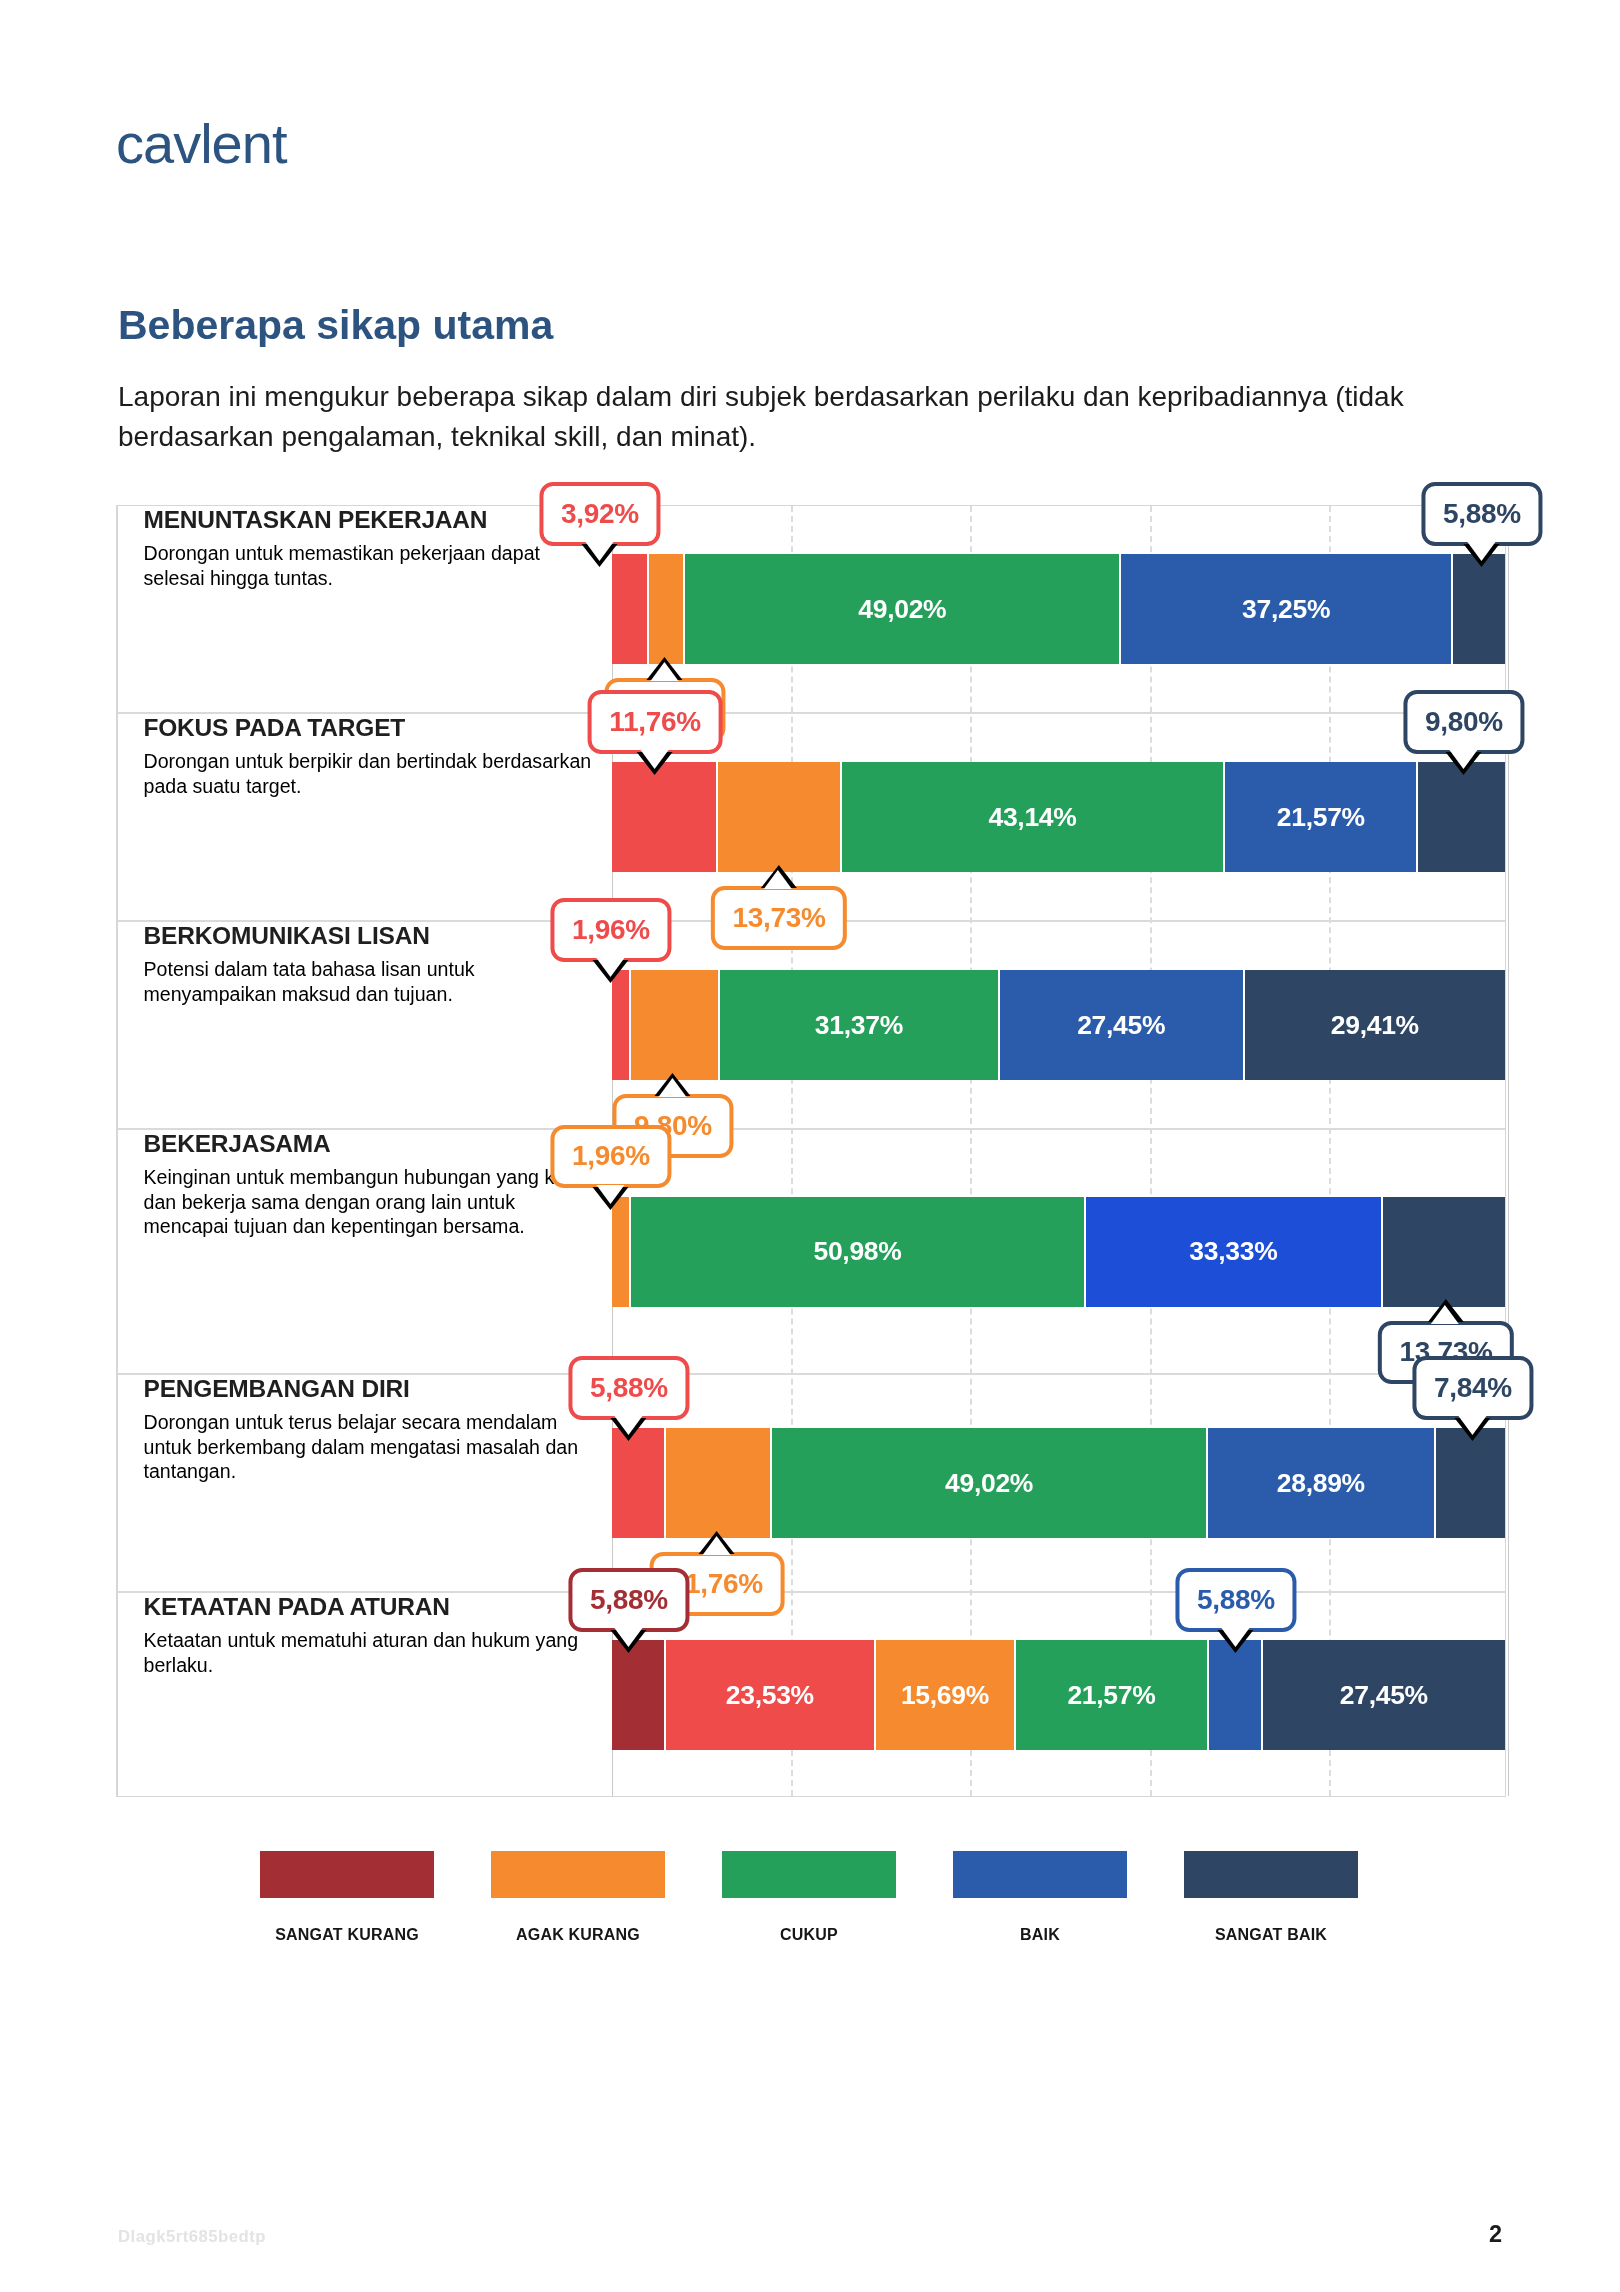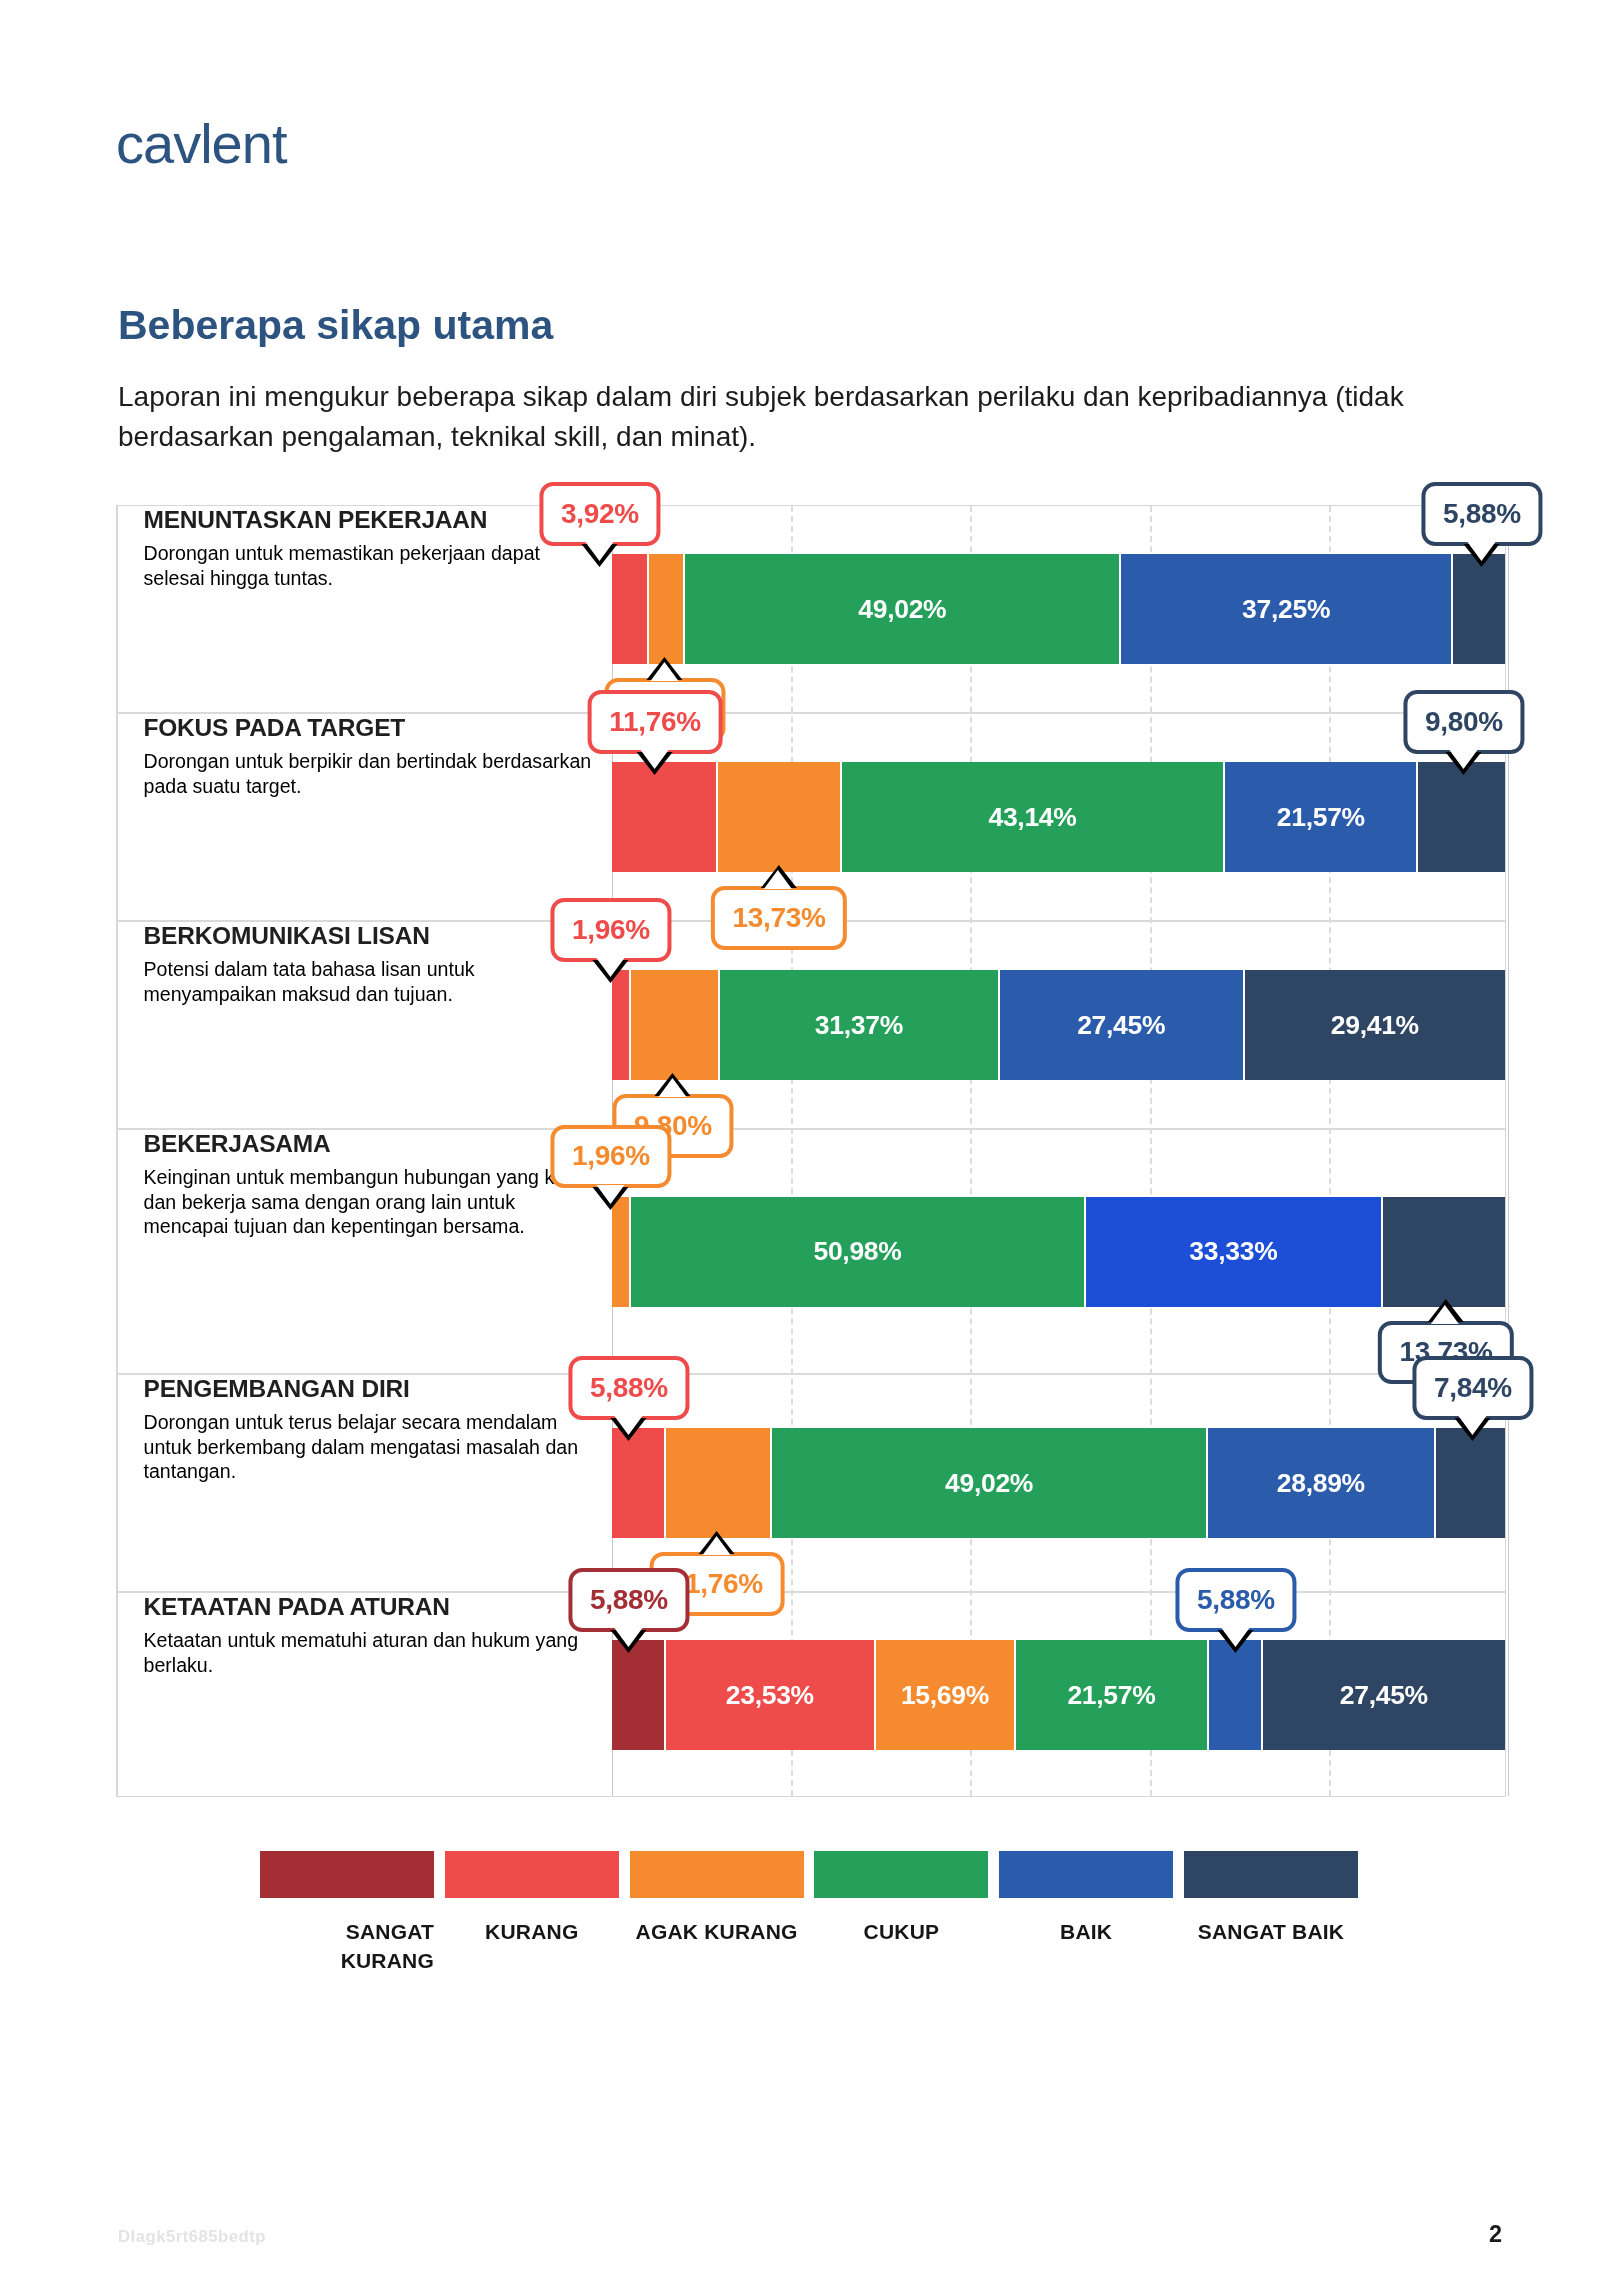--- a/index.html
+++ b/index.html
@@ -177,22 +177,22 @@
     width: 1098px;
     display: flex;
     justify-content: space-between;
   }
   .legend-item {
     width: 174px;
     display: flex; flex-direction: column; align-items: center;
   }
   .legend-swatch { width: 174px; height: 47px; }
   .legend-text {
-    margin-top: 19px;
-    font-size: 21px;
+    margin-top: 26px;
+    font-size: 16px;
     font-weight: 700;
     color: #161616;
     text-align: right;
     letter-spacing: 0.2px;
     line-height: 1.4;
   }
 
   
   #footer-code {
     position: absolute;
@@ -366,24 +366,20 @@
         <div class="callout above co-5-6961" style="border-color: rgb(43, 92, 171); color: rgb(43, 92, 171); left: 1118px; top: calc(50% - 127px); --co: #2b5cab;">5,88%</div>
       </div>
     </div>
 
   <div id="legend">
       <div class="legend-item">
         <div class="legend-swatch" style="background: rgb(163, 47, 53);"></div>
         <div class="legend-text">SANGAT KURANG</div>
       </div>
       <div class="legend-item">
-        <div class="legend-swatch" style="background: rgb(239, 75, 75);"></div>
-        <div class="legend-text">KURANG</div>
-      </div>
-      <div class="legend-item">
         <div class="legend-swatch" style="background: rgb(245, 139, 46);"></div>
         <div class="legend-text">AGAK KURANG</div>
       </div>
       <div class="legend-item">
         <div class="legend-swatch" style="background: rgb(37, 160, 90);"></div>
         <div class="legend-text">CUKUP</div>
       </div>
       <div class="legend-item">
         <div class="legend-swatch" style="background: rgb(43, 92, 171);"></div>
         <div class="legend-text">BAIK</div>

